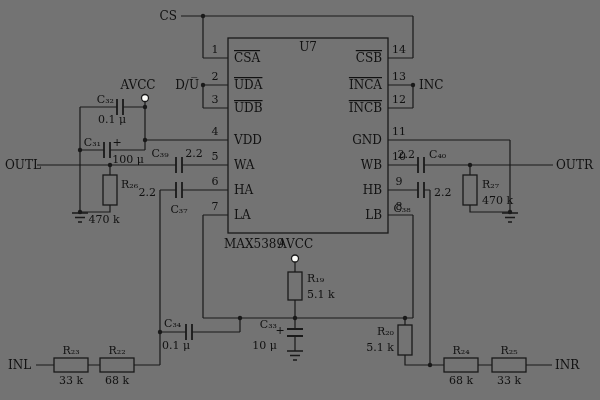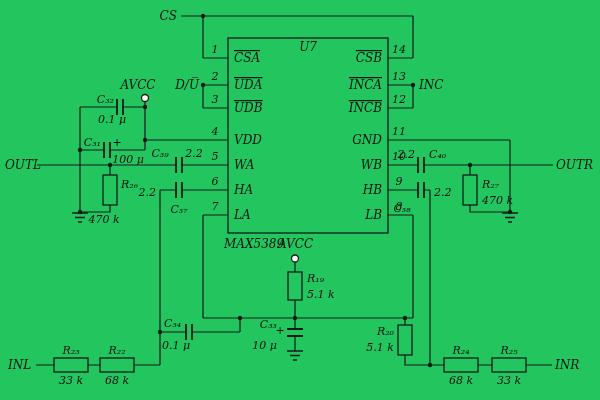--- a/index.html
+++ b/index.html
@@ -1,16 +1,16 @@
 <!DOCTYPE html>
 <html><head>
 <meta charset="utf-8">
 <style>
   html,body{margin:0;padding:0;background:#f7f7f4;}
-  .page{width:600px;height:400px;position:relative;background:#22c55e;font-style:italic;}
+  .page{width:600px;height:400px;position:relative;background:#737373;}
   svg{display:block;}
   .wire{stroke:#1a1a1a;stroke-width:1.2;fill:none;}
   .plate{stroke:#1a1a1a;stroke-width:1.8;fill:none;}
   .box{stroke:#1a1a1a;stroke-width:1.3;fill:none;}
   .gnd{stroke:#1a1a1a;stroke-width:1.4;fill:none;}
   .dot{fill:#1a1a1a;}
   .term{stroke:#1a1a1a;stroke-width:1.3;fill:#fbfbf8;}
   text{font-family:"DejaVu Serif","Liberation Serif",serif;font-size:12px;fill:#111;}
   .s11{font-size:11px;}
   .ovl{text-decoration:overline;}

